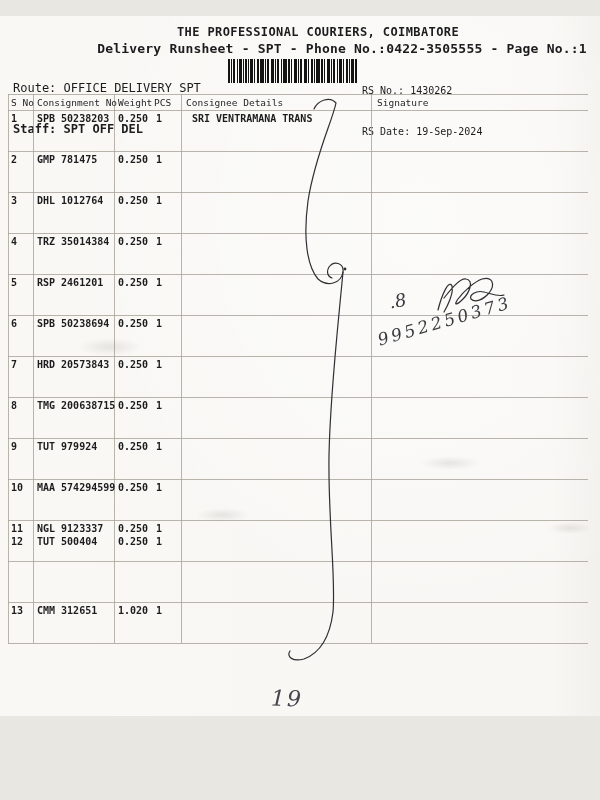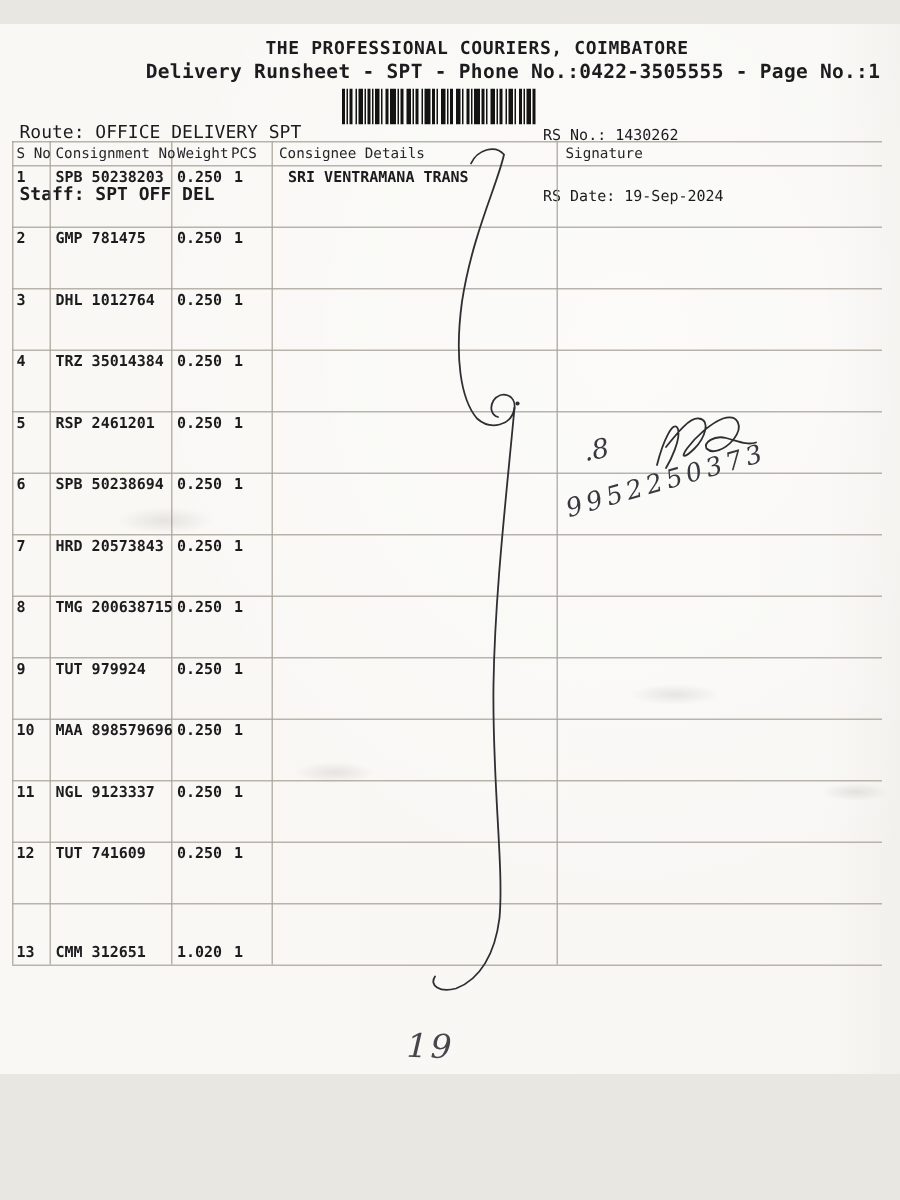--- a/index.html
+++ b/index.html
@@ -212,43 +212,43 @@
     <div class="row" style="top: 422px;">
       <span class="c c-sno">9</span>
       <span class="c c-con">TUT 979924</span>
       <span class="c c-wt">0.250</span>
       <span class="c c-pcs">1</span>
       <span class="c c-cne"></span>
     </div>
 
     <div class="row" style="top: 463px;">
       <span class="c c-sno">10</span>
-      <span class="c c-con">MAA 898579696</span>
+      <span class="c c-con">MAA 574294599</span>
       <span class="c c-wt">0.250</span>
       <span class="c c-pcs">1</span>
       <span class="c c-cne"></span>
     </div>
 
     <div class="row" style="top: 504px;">
       <span class="c c-sno">11</span>
       <span class="c c-con">NGL 9123337</span>
       <span class="c c-wt">0.250</span>
       <span class="c c-pcs">1</span>
       <span class="c c-cne"></span>
     </div>
 
-    <div class="row" style="top: 545px;">
+    <div class="row" style="top: 517px;">
       <span class="c c-sno">12</span>
-      <span class="c c-con">TUT 741609</span>
-      <span class="c c-wt">0.250</span>
-      <span class="c c-pcs">1</span>
-      <span class="c c-cne"></span>
-    </div>
-
-    <div class="row" style="top: 611px;">
+      <span class="c c-con">TUT 500404</span>
+      <span class="c c-wt">0.250</span>
+      <span class="c c-pcs">1</span>
+      <span class="c c-cne"></span>
+    </div>
+
+    <div class="row" style="top: 586px;">
       <span class="c c-sno">13</span>
       <span class="c c-con">CMM 312651</span>
       <span class="c c-wt">1.020</span>
       <span class="c c-pcs">1</span>
       <span class="c c-cne"></span>
     </div>
   </div>
   </div>
 
   <svg class="abs ink-overlay" width="600" height="800" viewBox="0 0 600 800">

